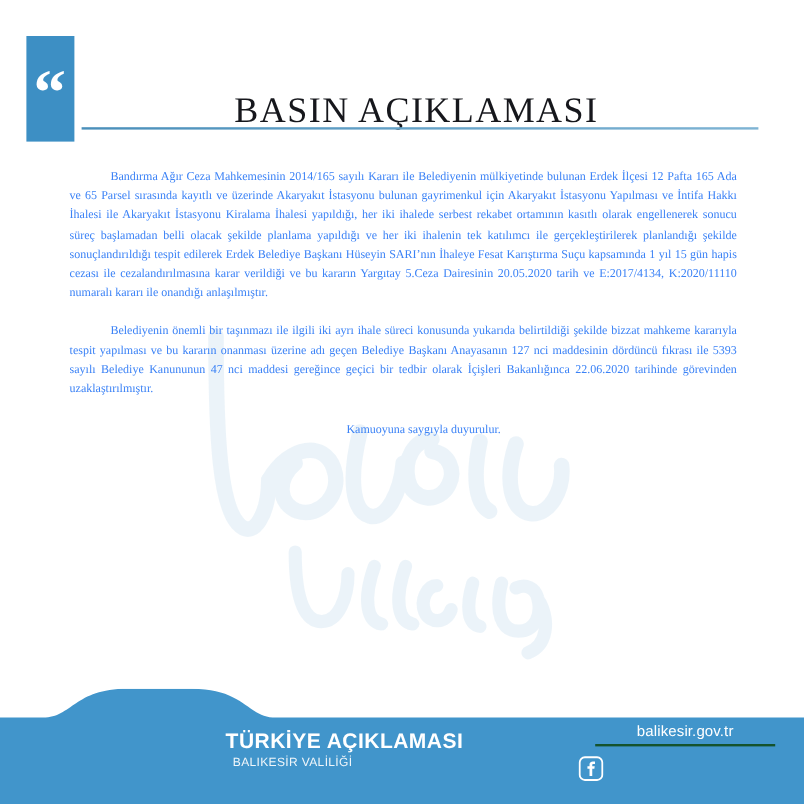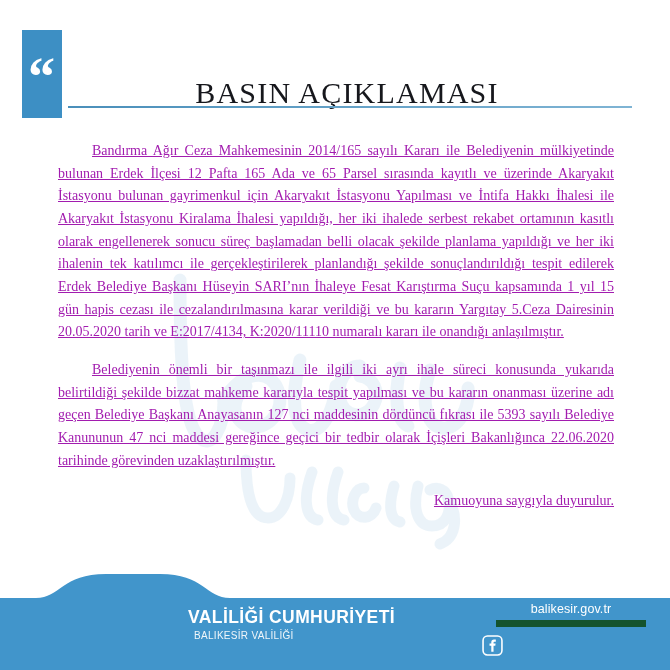--- a/index.html
+++ b/index.html
@@ -60,29 +60,29 @@
   }
 
   
   .content{
     position:relative;z-index:2;
     margin:0 56px 0 58px;
     padding-top:22px;
   }
   .para{
     font-family:"Liberation Serif", serif;
-    font-size:14px;
+    font-size:10px;
     line-height:1.62;
-    color:#a21caf;
+    color:#3b82f6;
     text-align:justify;
     text-indent:34px;
     margin:0 0 15px 0;
-    -webkit-hyphens:none;hyphens:none;text-decoration:underline;
-  }
-  .para.last{text-indent:34px;text-align:right;margin-top:18px;}
+    -webkit-hyphens:none;hyphens:none;
+  }
+  .para.last{text-indent:34px;text-align:center;margin-top:18px;}
 
   
   .footer{
     position:absolute;left:0;bottom:0;
     width:670px;height:96px;
     z-index:3;
   }
   .footer-bg{position:absolute;left:0;top:0;width:670px;height:96px;}
   .footer-bg svg{display:block;width:670px;height:96px;}
 
@@ -108,21 +108,21 @@
   }
 
   .footer-right{
     position:absolute;right:22px;top:28px;
     z-index:4;color:#fff;text-align:center;
     width:170px;
   }
   .site{
     font-size:12.5px;letter-spacing:.1px;color:#ffffff;
     padding-bottom:4px;
-    border-bottom:7px solid #14532d;
+    border-bottom:2px solid #14532d;
     display:block;
     width:150px;margin:0 0 0 18px;
   }
   .socials{
     display:flex;align-items:flex-start;gap:20px;margin-top:8px;margin-left:4px;flex-direction:column;
   }
   .sico{width:21px;height:21px;display:block;}
   .handle{
     font-size:8.6px;color:#eaf3f9;margin-left:8px;letter-spacing:.2px;
     white-space:nowrap;
@@ -172,21 +172,21 @@
   <div class="footer">
 
     <div class="footer-bg">
       <svg viewBox="0 0 670 96" xmlns="http://www.w3.org/2000/svg" preserveAspectRatio="none" aria-hidden="true">
         <path d="M0 24 L36 24 C60 24 62 0 106 0 L160 0 C204 0 206 24 230 24 L670 24 L670 96 L0 96 Z" fill="#4195cb"></path>
       </svg>
     </div>
 
 
     <div class="footer-titles">
-      <div class="f-line1">VALİLİĞİ CUMHURİYETİ</div>
+      <div class="f-line1">TÜRKİYE AÇIKLAMASI</div>
       <div class="f-line2">BALIKESİR VALİLİĞİ</div>
     </div>
 
     <div class="footer-right">
       <span class="site">balikesir.gov.tr</span>
       <div class="socials">
 
         <svg class="sico" viewBox="0 0 24 24" xmlns="http://www.w3.org/2000/svg">
           <rect x="1.2" y="1.2" width="21.6" height="21.6" rx="5" ry="5" fill="none" stroke="#ffffff" stroke-width="1.8"></rect>
           <path d="M14.2 7.6 h1.6 V5.2 h-2.1 c-1.9 0-3.1 1.1-3.1 3.1 v1.5 H8.6 v2.4 h2 V19 h2.6 v-6.8 h2 l0.35-2.4 h-2.35 V8.6 c0-0.65 0.3-1 1-1 z" fill="#ffffff"></path>

